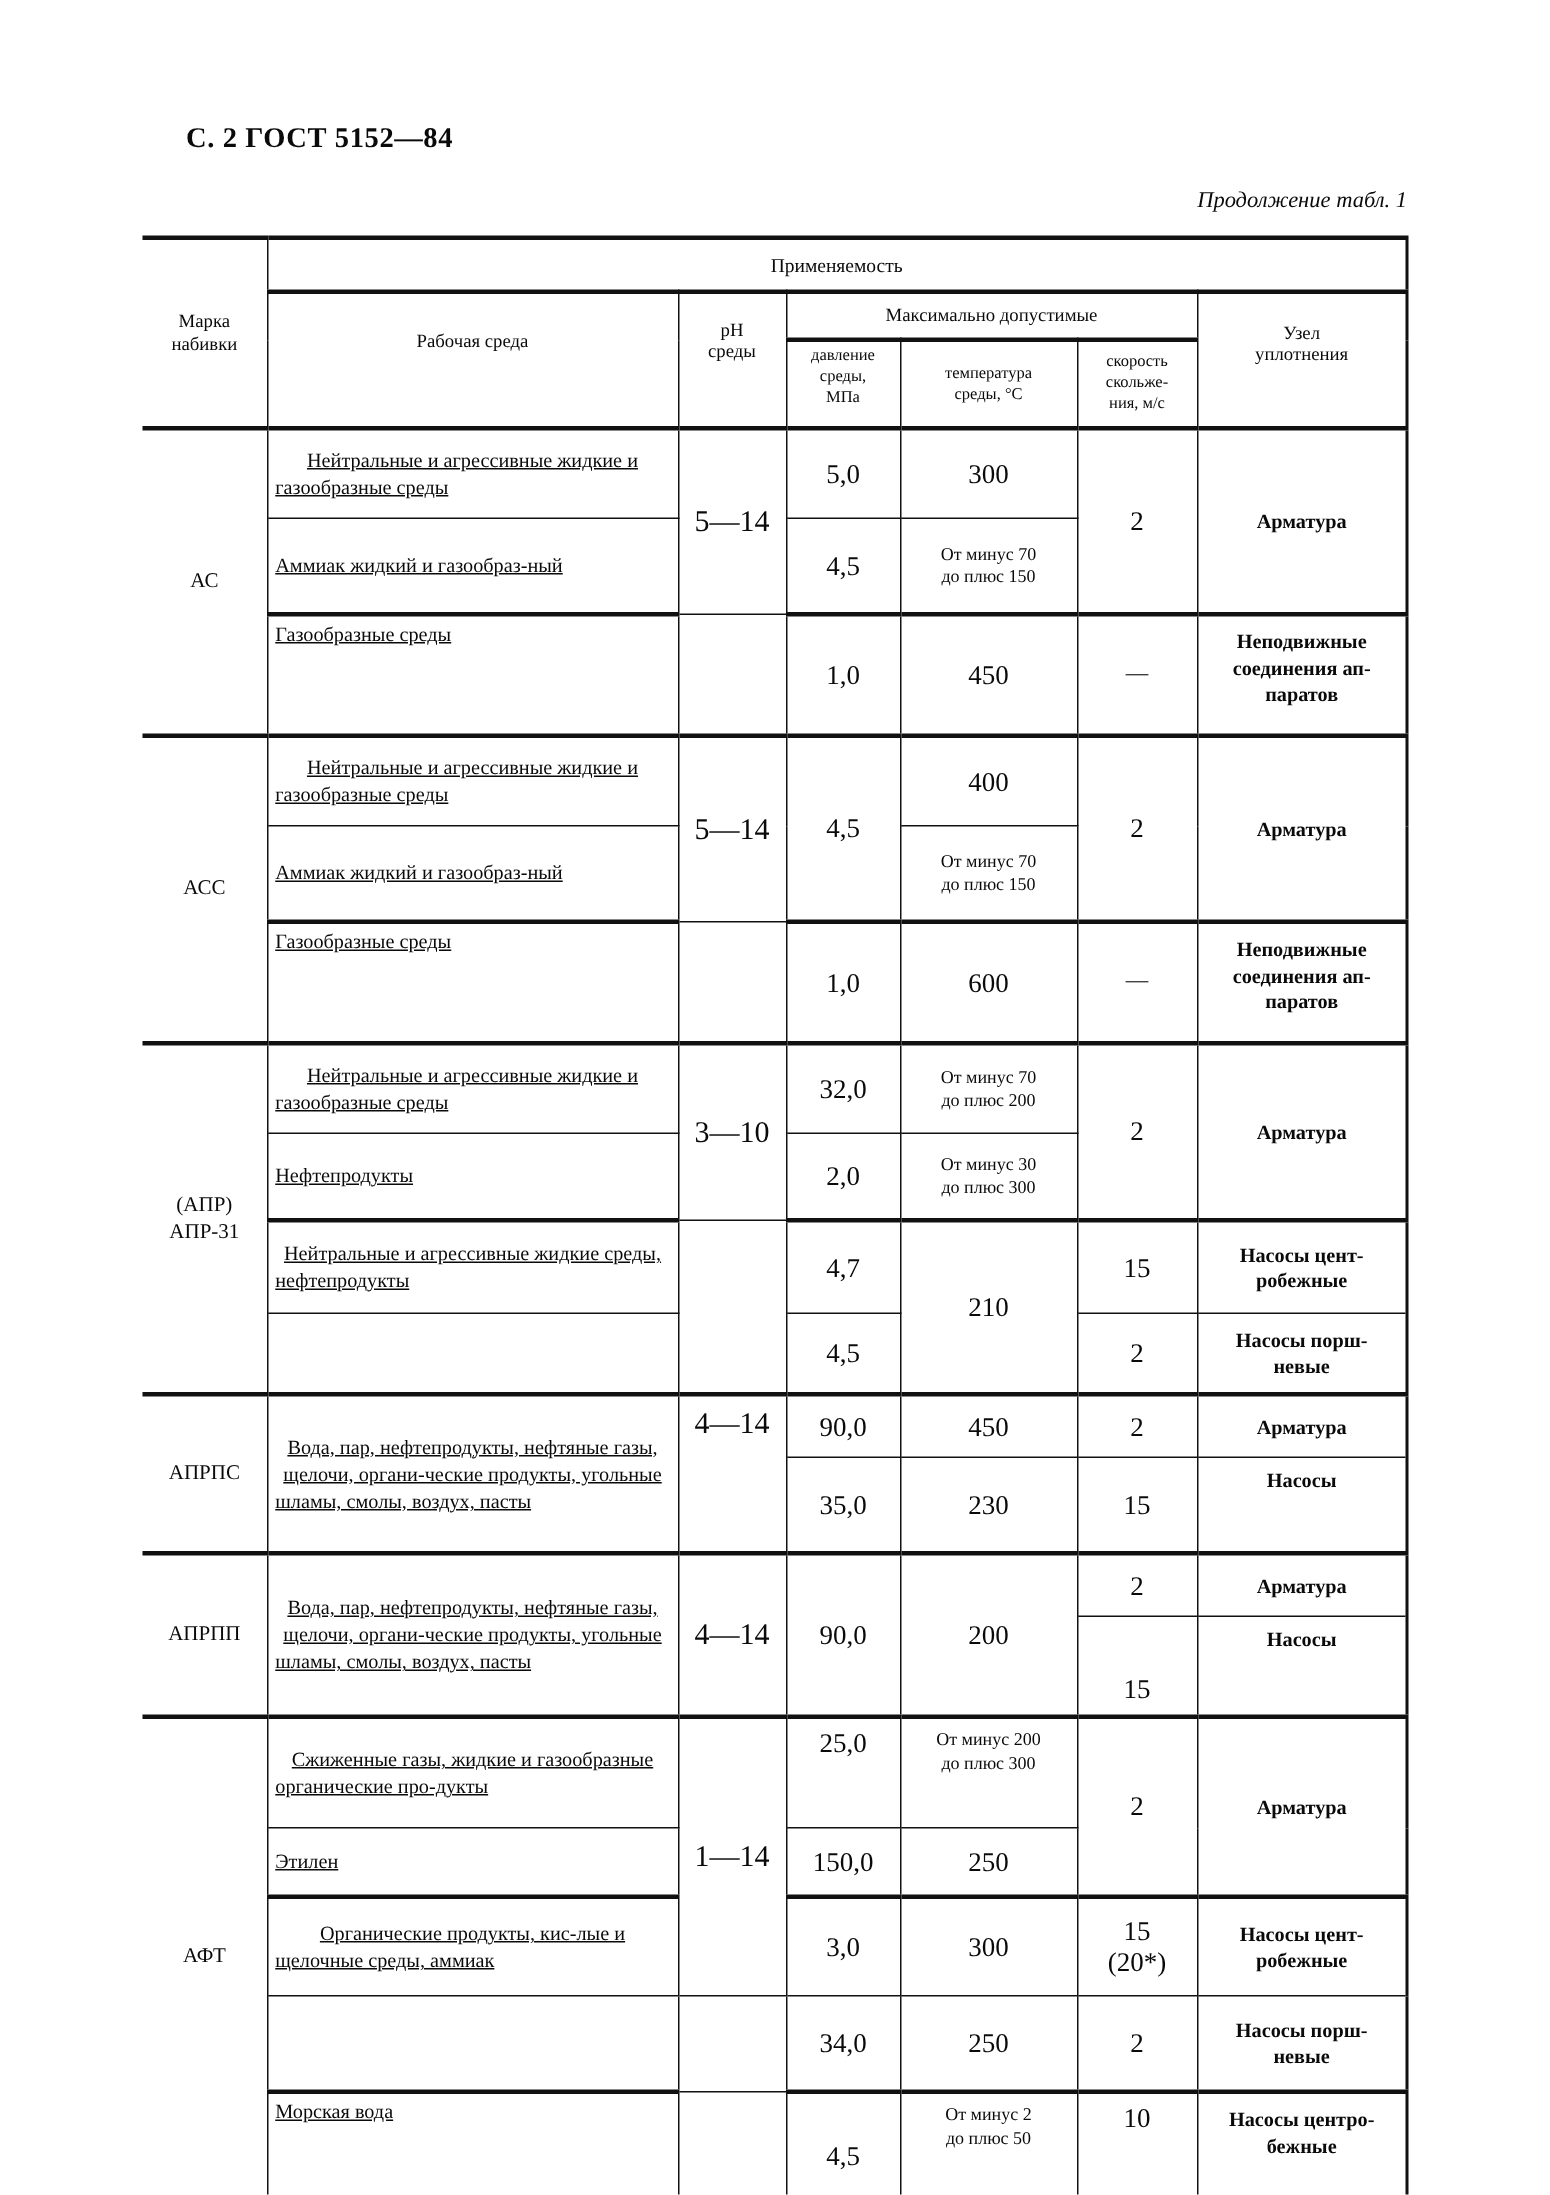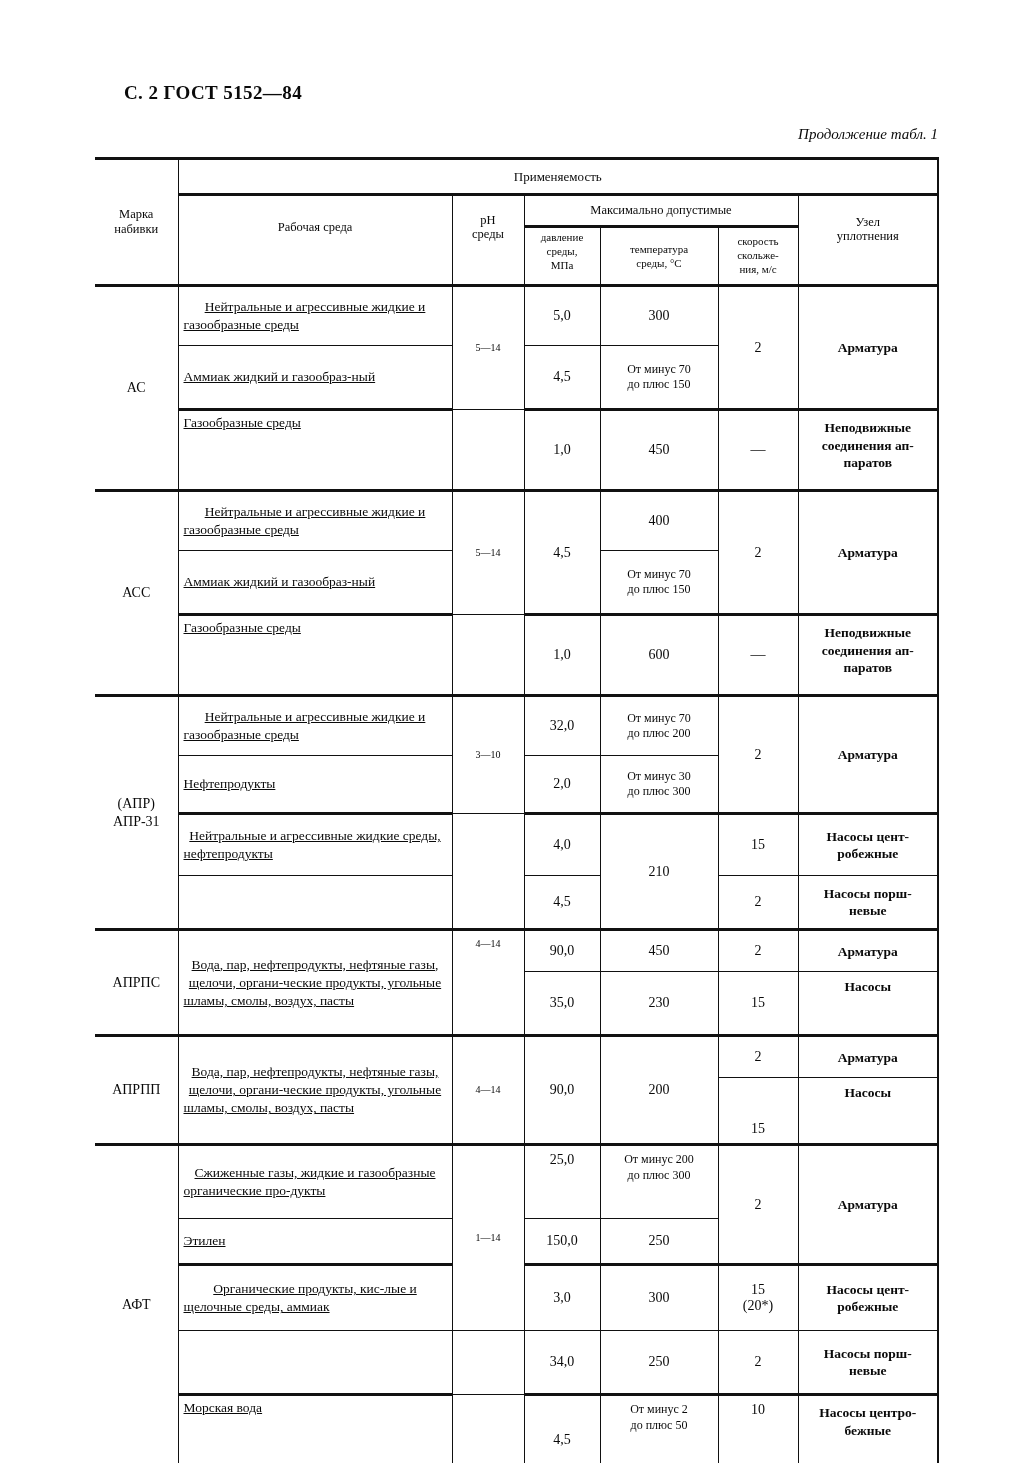--- a/index.html
+++ b/index.html
@@ -103,23 +103,23 @@
   }
   .cell-unit.top { vertical-align: top; padding-top: 8px; }
 
   .cell-brand {
     font-size: 14px;
     vertical-align: top;
     padding-top: 8px;
     line-height: 1.3;
   }
 
-  .cell-num { font-size: 14px; }
+  .cell-num { font-size: 18px; }
   .cell-temp { font-size: 12px; line-height: 1.3; }
-  .cell-ph { font-size: 10px; }
+  .cell-ph { font-size: 20px; }
 
   .dash { font-size: 15px; }
 
   
 </style>
 </head>
 <body>
 
 <div class="page">
 
@@ -255,21 +255,21 @@
           <td class="cell-media mid" style="height:50px">Нефтепродукты</td>
           <td class="cell-num">2,0</td>
           <td class="cell-temp">
             <div>От минус 30</div>
             <div>до плюс 300</div>
           </td>
         </tr>
         <tr>
           <td class="cell-media rule-top" style="height:54px">Нейтральные и агрессивные жидкие среды, нефтепродукты</td>
           <td class="nb-bot" rowspan="2"></td>
-          <td class="cell-num rule-top">4,0</td>
+          <td class="cell-num rule-top">4,7</td>
           <td class="cell-num rule-top" rowspan="2">210</td>
           <td class="cell-num rule-top">15</td>
           <td class="cell-unit rule-top rule-right">
             <div>Насосы цент-</div>
             <div>робежные</div>
           </td>
         </tr>
         <tr>
           <td class="cell-media nb-bot" style="height:46px"></td>
           <td class="cell-num nb-bot">4,5</td>

